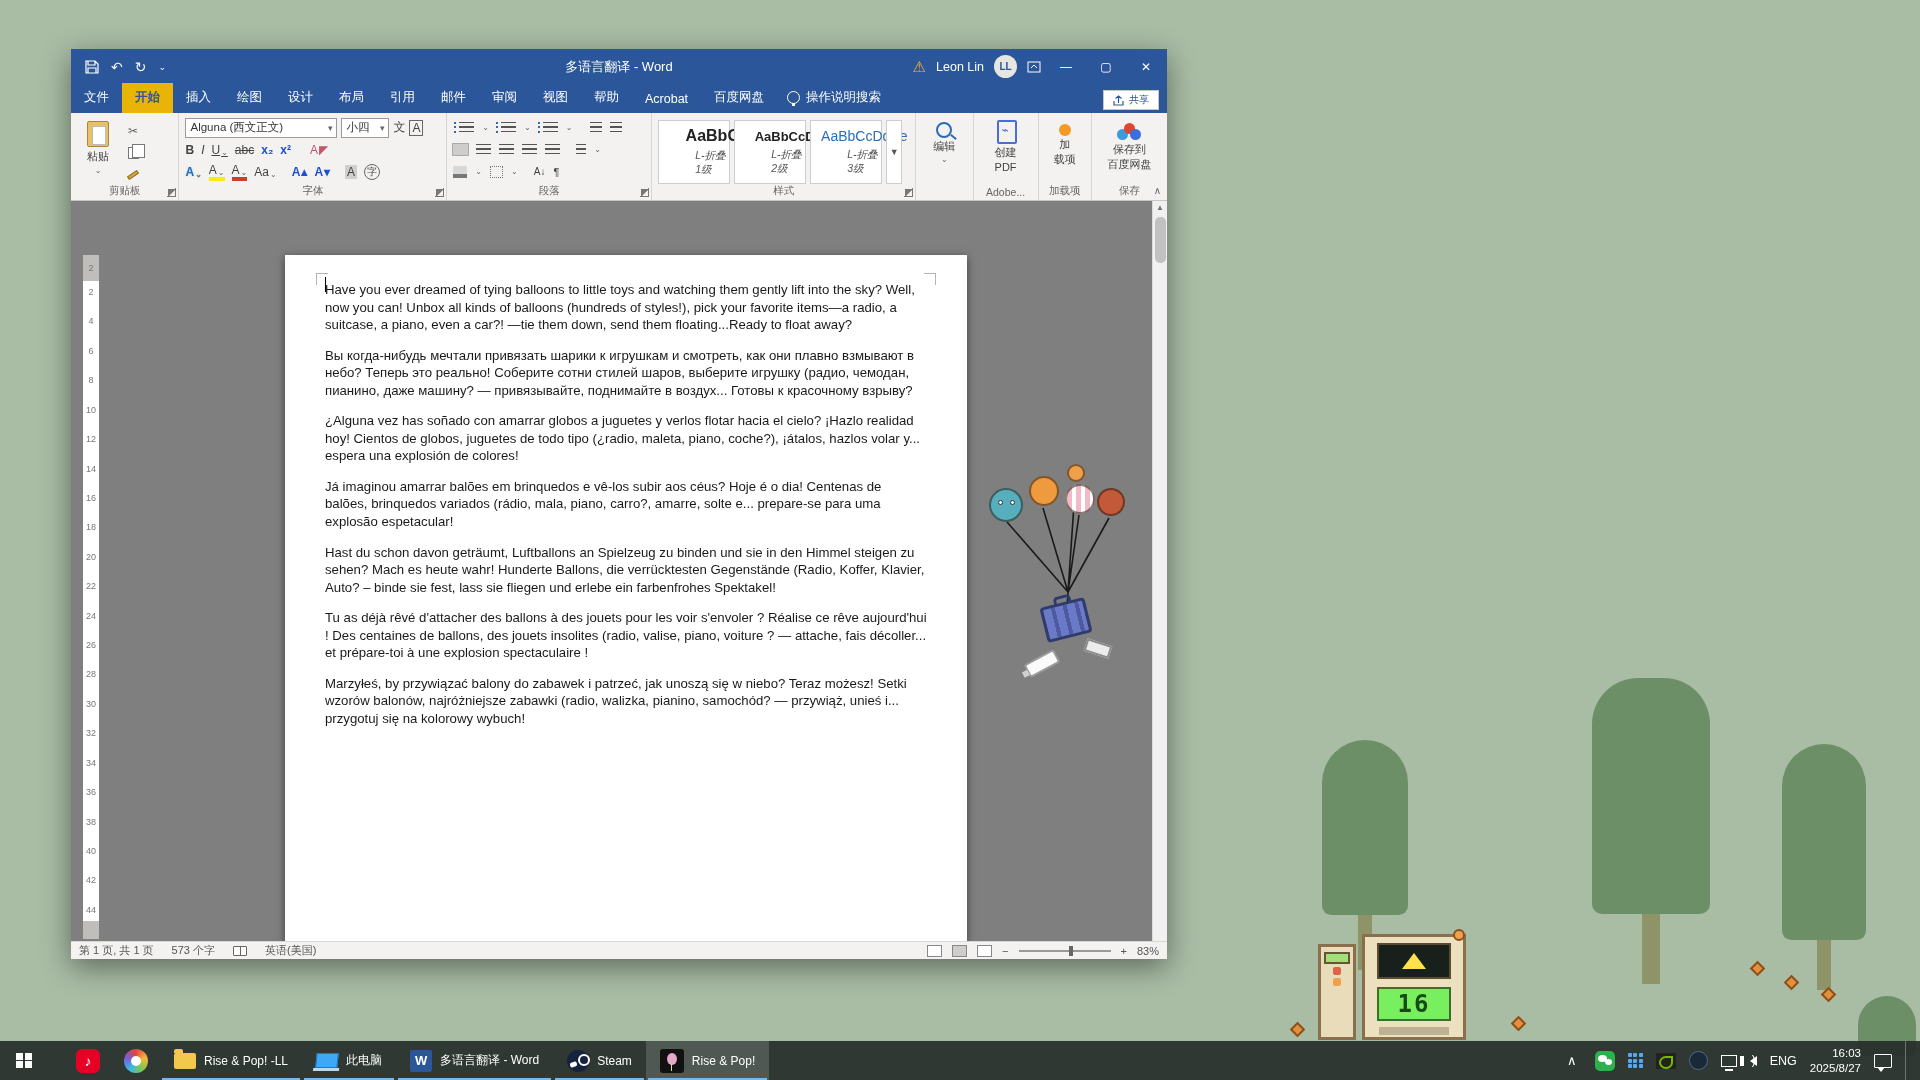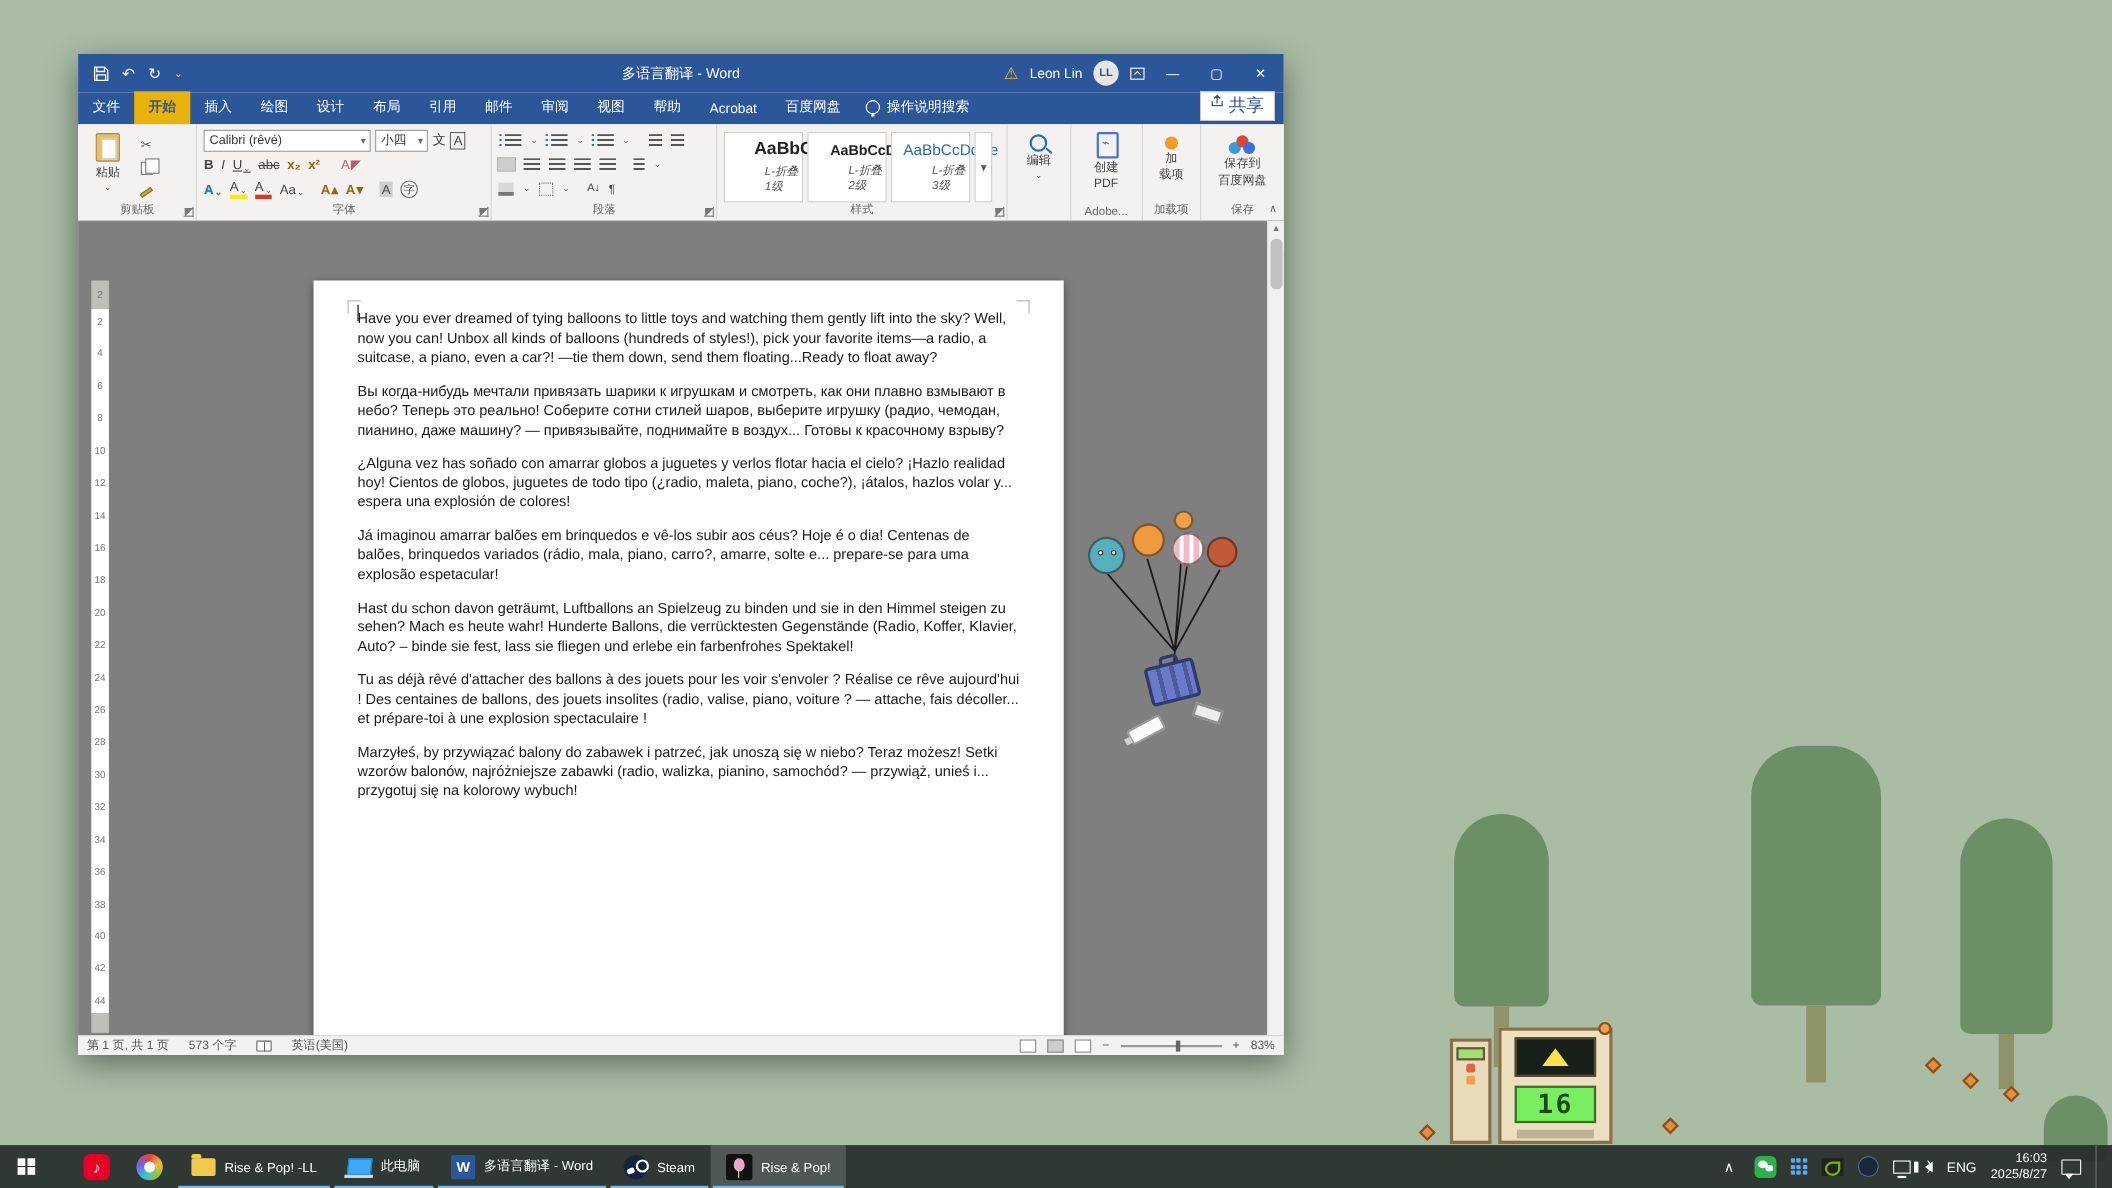--- a/index.html
+++ b/index.html
@@ -43,21 +43,21 @@
   .warn { color:#f8b22a; font-size:15px; }
   .avatar { width:23px; height:23px; border-radius:50%; background:#e8e6e1; color:#2b579a; font-size:10px; font-weight:bold; display:flex; align-items:center; justify-content:center; }
   .winbtn { width:30px; height:30px; display:flex; align-items:center; justify-content:center; font-size:12px; color:#fff; }
 
   .tabrow { height:29px; background:#2b579a; display:flex; align-items:flex-end; color:#fff; font-size:12.5px; position:relative; }
   .tab { padding:6px 13px 7px; cursor:default; white-space:nowrap; }
   .tab.active { background:#eab308; color:#2b579a; font-weight:bold; }
   .tellme { display:flex; align-items:center; gap:6px; margin-left:10px; padding-bottom:7px; }
   .bulb { width:13px; height:13px; border:1.5px solid #fff; border-radius:50%; position:relative; }
   .bulb:after { content:""; position:absolute; left:4px; top:11px; width:3px; height:3px; background:#fff; }
-  .share-btn { position:absolute; right:8px; bottom:3px; background:#fff; color:#2b579a; border:1px solid #c8c6c4; font-size:16px; padding:2px 9px; display:flex; gap:5px; }
+  .share-btn { position:absolute; right:8px; bottom:3px; background:#fff; color:#2b579a; border:1px solid #c8c6c4; font-size:10px; padding:2px 9px; display:flex; gap:5px; align-items:center; }
 
   .ribbon { height:88px; background:#f3f2f1; border-bottom:1px solid #c8c6c4; display:flex; position:relative; font-size:11px; color:#444; }
   .group { position:relative; border-right:1px solid #d8d6d4; padding:5px 6px 16px; display:flex; gap:4px; }
   .group-label { position:absolute; bottom:2px; left:0; right:0; text-align:center; font-size:10.5px; color:#666; }
   .launcher { position:absolute; right:2px; bottom:3px; width:9px; height:9px; border-left:1px solid #777; border-top:1px solid #777; transform:rotate(180deg); }
   .launcher:after { content:""; position:absolute; right:1px; bottom:1px; border-left:4px solid transparent; border-top:4px solid transparent; border-right:4px solid #777; border-bottom:4px solid #777; width:0; height:0; }
 
   .paste-big { width:42px; display:flex; flex-direction:column; align-items:center; gap:2px; padding-top:3px; }
   .clip-ic { width:22px; height:26px; background:#e8c06a; border:1px solid #a8893c; border-radius:2px; position:relative; }
   .clip-ic:after { content:""; position:absolute; left:4px; top:4px; width:12px; height:17px; background:#fff; border:1px solid #bbb; }
@@ -67,21 +67,21 @@
   .ic-copy:after { content:""; position:absolute; left:3px; top:-4px; width:11px; height:12px; border:1px solid #777; background:#fff; }
   .ic-brush { width:12px; height:4px; background:#d9a43c; border:1px solid #8a6f2a; transform:rotate(-35deg); }
 
   .font-grid { display:flex; flex-direction:column; gap:3px; }
   .combo { border:1px solid #999; background:#fff; height:20px; display:flex; align-items:center; padding:0 4px; font-size:11.5px; color:#333; }
   .combo .dd { margin-left:auto; color:#666; font-size:9px; padding-left:5px; }
   .frow { display:flex; align-items:center; gap:7px; height:19px; }
   .fbtn { font-size:12px; color:#444; display:flex; align-items:flex-end; gap:1px; }
   .dd2 { font-size:8px; color:#666; }
   .ul { text-decoration:underline; } .st { text-decoration:line-through; }
-  .ce { color:#a16207; font-weight:bold; }
+  .ce { color:#1d4ed8; font-weight:bold; }
   .c-effect { color:#2b6cb8; font-weight:bold; text-shadow:0 0 2px #9cc; }
   .c-hl { border-bottom:4px solid #ffe814; }
   .c-fc { border-bottom:4px solid #d43a2a; }
   .c-shad { background:#cfcfcf; padding:0 2px; }
   .circ { border:1px solid #666; border-radius:50%; padding:0 2px; font-size:10px; }
 
   .prow { display:flex; align-items:center; gap:8px; height:19px; }
   .ic-lines { width:15px; height:11px; background:repeating-linear-gradient(to bottom,#555 0 1.5px,transparent 1.5px 4.5px); }
   .ic-lines.dots { position:relative; }
   .ic-lines.dots:before { content:""; position:absolute; left:-5px; top:0; width:2px; height:11px; background:repeating-linear-gradient(to bottom,#2b6cb8 0 2px,transparent 2px 4.5px); }
@@ -297,21 +297,21 @@
           </span>
       </div>
       <div class="group-label">剪贴板</div>
       <div class="launcher"></div>
     </div>
 
     <div class="group" style="width:272px;">
       <div class="font-grid" style="width:100%;">
         <div class="frow" style="gap:4px;">
           <span class="combo" style="width:152px;">
-              <span>Calibri (rêvé)</span>
+              <span>Alguna (西文正文)</span>
               <span class="dd">▾</span>
             </span>
           <span class="combo" style="width:48px;">
               <span>小四</span>
               <span class="dd">▾</span>
             </span>
           <span class="fbtn">
               <span>文</span>
             </span>
           <span class="fbtn" style="border:1px solid #666; padding:0 2px;">

